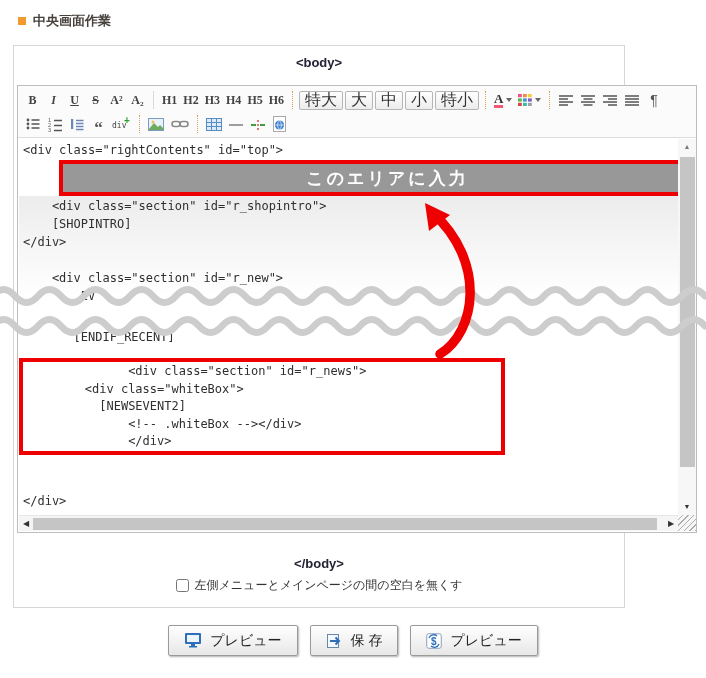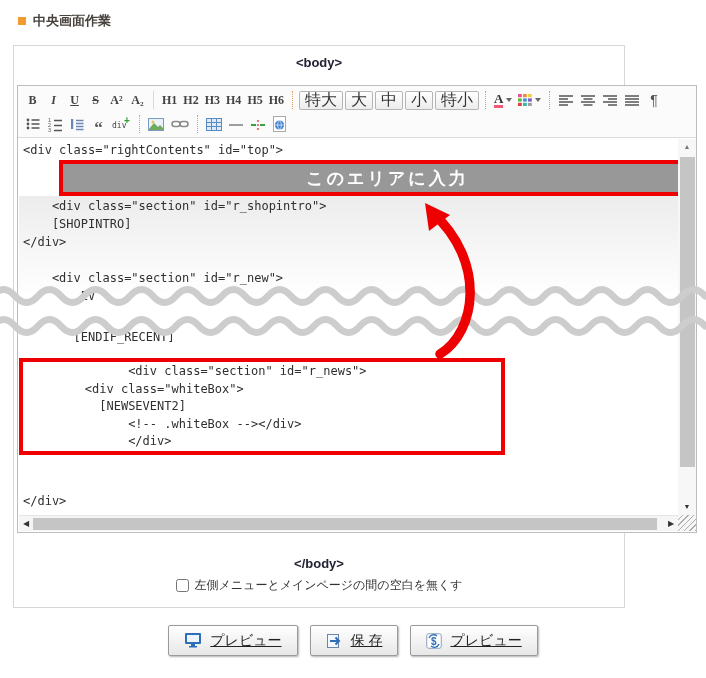--- a/index.html
+++ b/index.html
@@ -71,21 +71,21 @@
   .arrow { position:absolute; left:398px; top:196px; z-index:7; pointer-events:none; }
 
   
   .chk-row { position:absolute; left:0; top:531px; width:100%; display:flex; align-items:center;
              justify-content:center; gap:6px; font-size:12px; color:#333; }
   .chk-row input { width:13px; height:13px; }
   .actions { position:absolute; left:0; top:625px; width:706px; display:flex; justify-content:center; gap:12px; }
   .act-btn { height:31px; display:flex; align-items:center; gap:8px; padding:0 15px;
              font-family:"Liberation Sans", sans-serif; font-size:14px; color:#222;
              border:1px solid #9a9a9a; border-radius:2px; background:linear-gradient(#ffffff,#e7e7e7);
-             box-shadow:1px 1px 2px rgba(0,0,0,0.3); cursor:default;text-decoration:underline; }
+             box-shadow:1px 1px 2px rgba(0,0,0,0.3); cursor:default; }
 </style>
 </head>
 <body>
 
 <div class="stage">
 
   <div class="title-row">
     <span class="bullet"></span>
     <span class="page-title">中央画面作業</span>
   </div>

